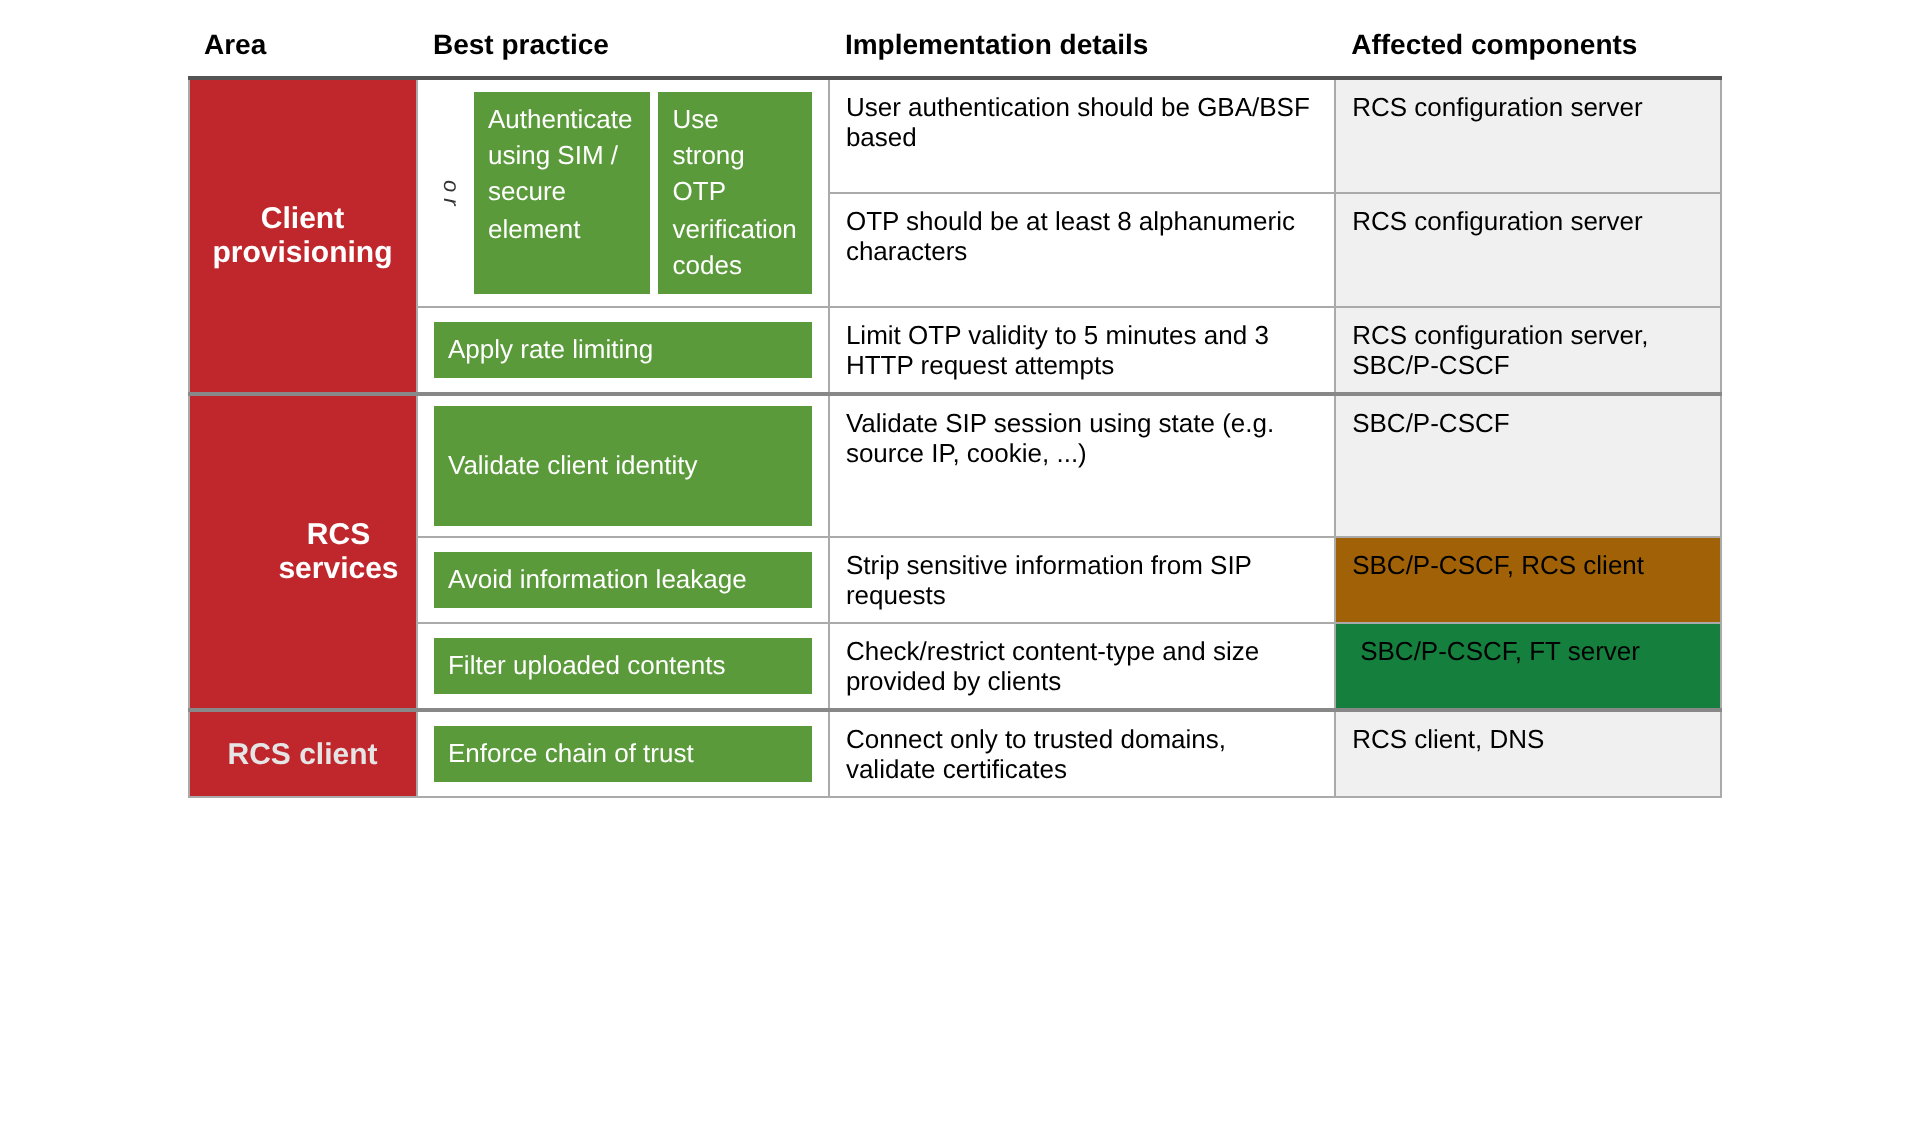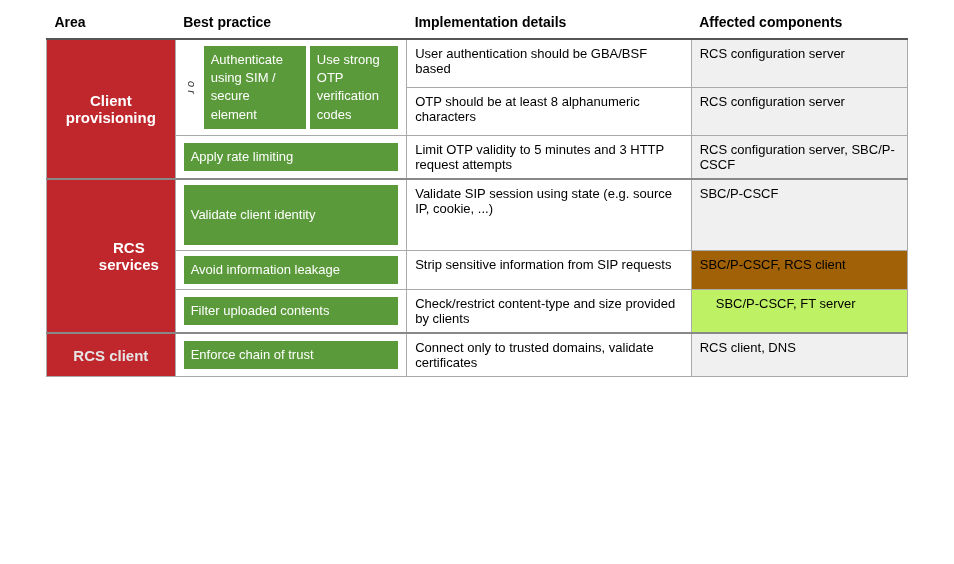--- a/index.html
+++ b/index.html
@@ -28,21 +28,21 @@
       text-align: left;
       border: none;
       border-bottom: 2px solid #555;
       padding-bottom: 6px;
     }
     thead tr th:first-child { width: 100px; }
     thead tr th:nth-child(2) { width: 170px; }
     thead tr th:nth-child(3) { width: 250px; }
     thead tr th:nth-child(4) { width: 190px; }
     
-    .main-table { width: 862px; border-collapse: collapse; margin: 0 auto; }
+    .main-table { width: 767px; border-collapse: collapse; margin: 0 auto; }
     .main-table td, .main-table th { border: 1px solid #aaa; }
     .header-row th { border: none; font-size: 14px; font-weight: bold; padding: 4px 8px 8px 8px; border-bottom: 2px solid #555; }
   </style>
 </head>
 <body>
 
 <table class="main-table">
   <thead>
     <tr class="header-row">
       <th>Area</th>
@@ -91,21 +91,21 @@
           <div style="background: rgb(90, 154, 58); color: rgb(255, 255, 255); padding: 5px 7px; font-size: 13px; line-height: 1.4;">Avoid information leakage</div>
         </td>
         <td style="width: 250px; padding: 6px 8px; vertical-align: top;">Strip sensitive information from SIP requests</td>
         <td style="width: 190px; background: #a16207; padding: 6px 8px; vertical-align: top;">SBC/P-CSCF, RCS client</td>
       </tr>
       <tr>
         <td style="width: 170px; padding: 5px 8px; vertical-align: middle;">
           <div style="background: rgb(90, 154, 58); color: rgb(255, 255, 255); padding: 5px 7px; font-size: 13px; line-height: 1.4;">Filter uploaded contents</div>
         </td>
         <td style="width: 250px; padding: 6px 8px; vertical-align: top;">Check/restrict content-type and size provided by clients</td>
-        <td style="width: 190px; background: #bef264; padding: 6px 24px; vertical-align: top;">SBC/P-CSCF, FT server</td>
+        <td style="width: 190px; background: #15803d; padding: 6px 12px; vertical-align: top;">SBC/P-CSCF, FT server</td>
       </tr>
       <tr>
         <td rowspan="1" style="background: rgb(192, 39, 45); color: #e5e5e5; font-weight: bold; font-size: 15px; text-align: center; vertical-align: middle; width: 100px; border-top: 2px solid rgb(136, 136, 136);">RCS client</td>
         <td style="width: 170px; padding: 5px 8px; vertical-align: middle; border-top: 2px solid rgb(136, 136, 136);">
           <div style="background: rgb(90, 154, 58); color: rgb(255, 255, 255); padding: 5px 7px; font-size: 13px; line-height: 1.4;">Enforce chain of trust</div>
         </td>
         <td style="width: 250px; padding: 6px 8px; vertical-align: top; border-top: 2px solid rgb(136, 136, 136);">Connect only to trusted domains, validate certificates</td>
         <td style="width: 190px; background: rgb(240, 240, 240); padding: 6px 8px; vertical-align: top; border-top: 2px solid rgb(136, 136, 136);">RCS client, DNS</td>
       </tr>
     </tbody>

